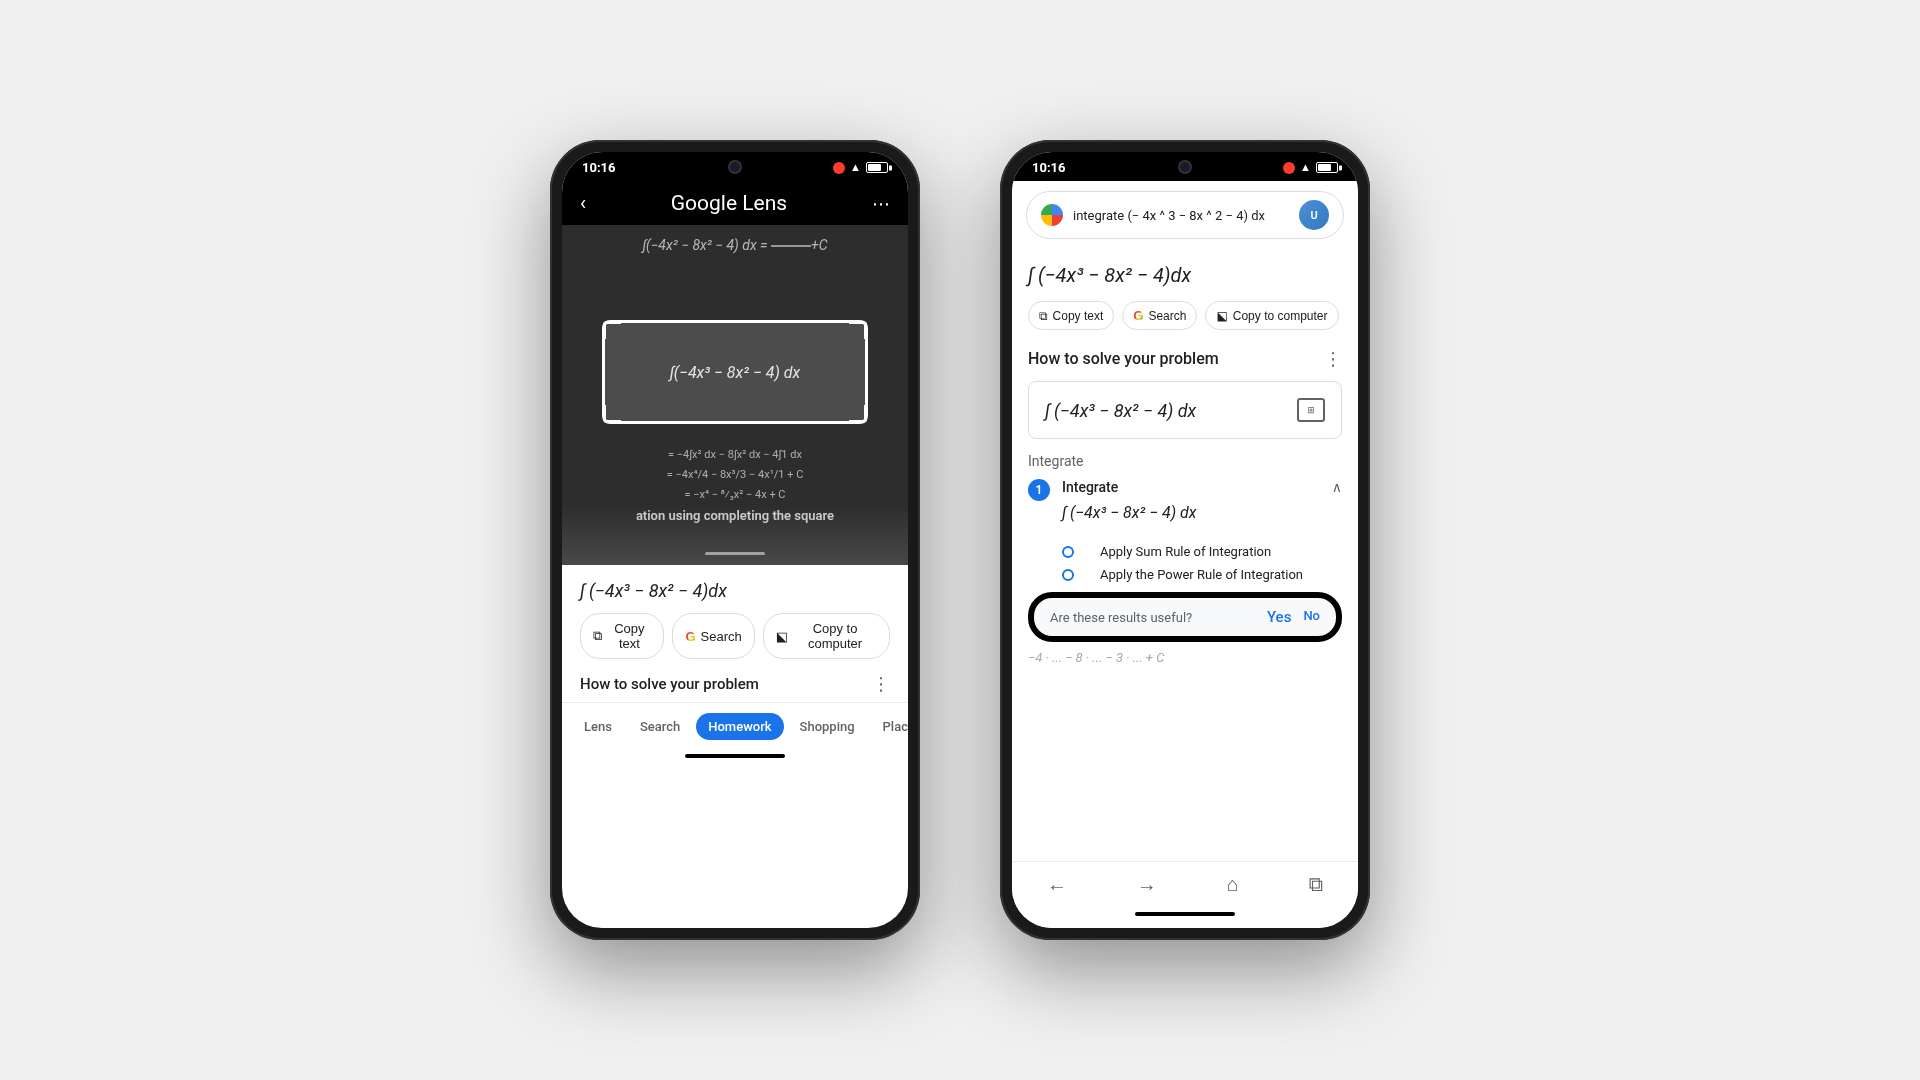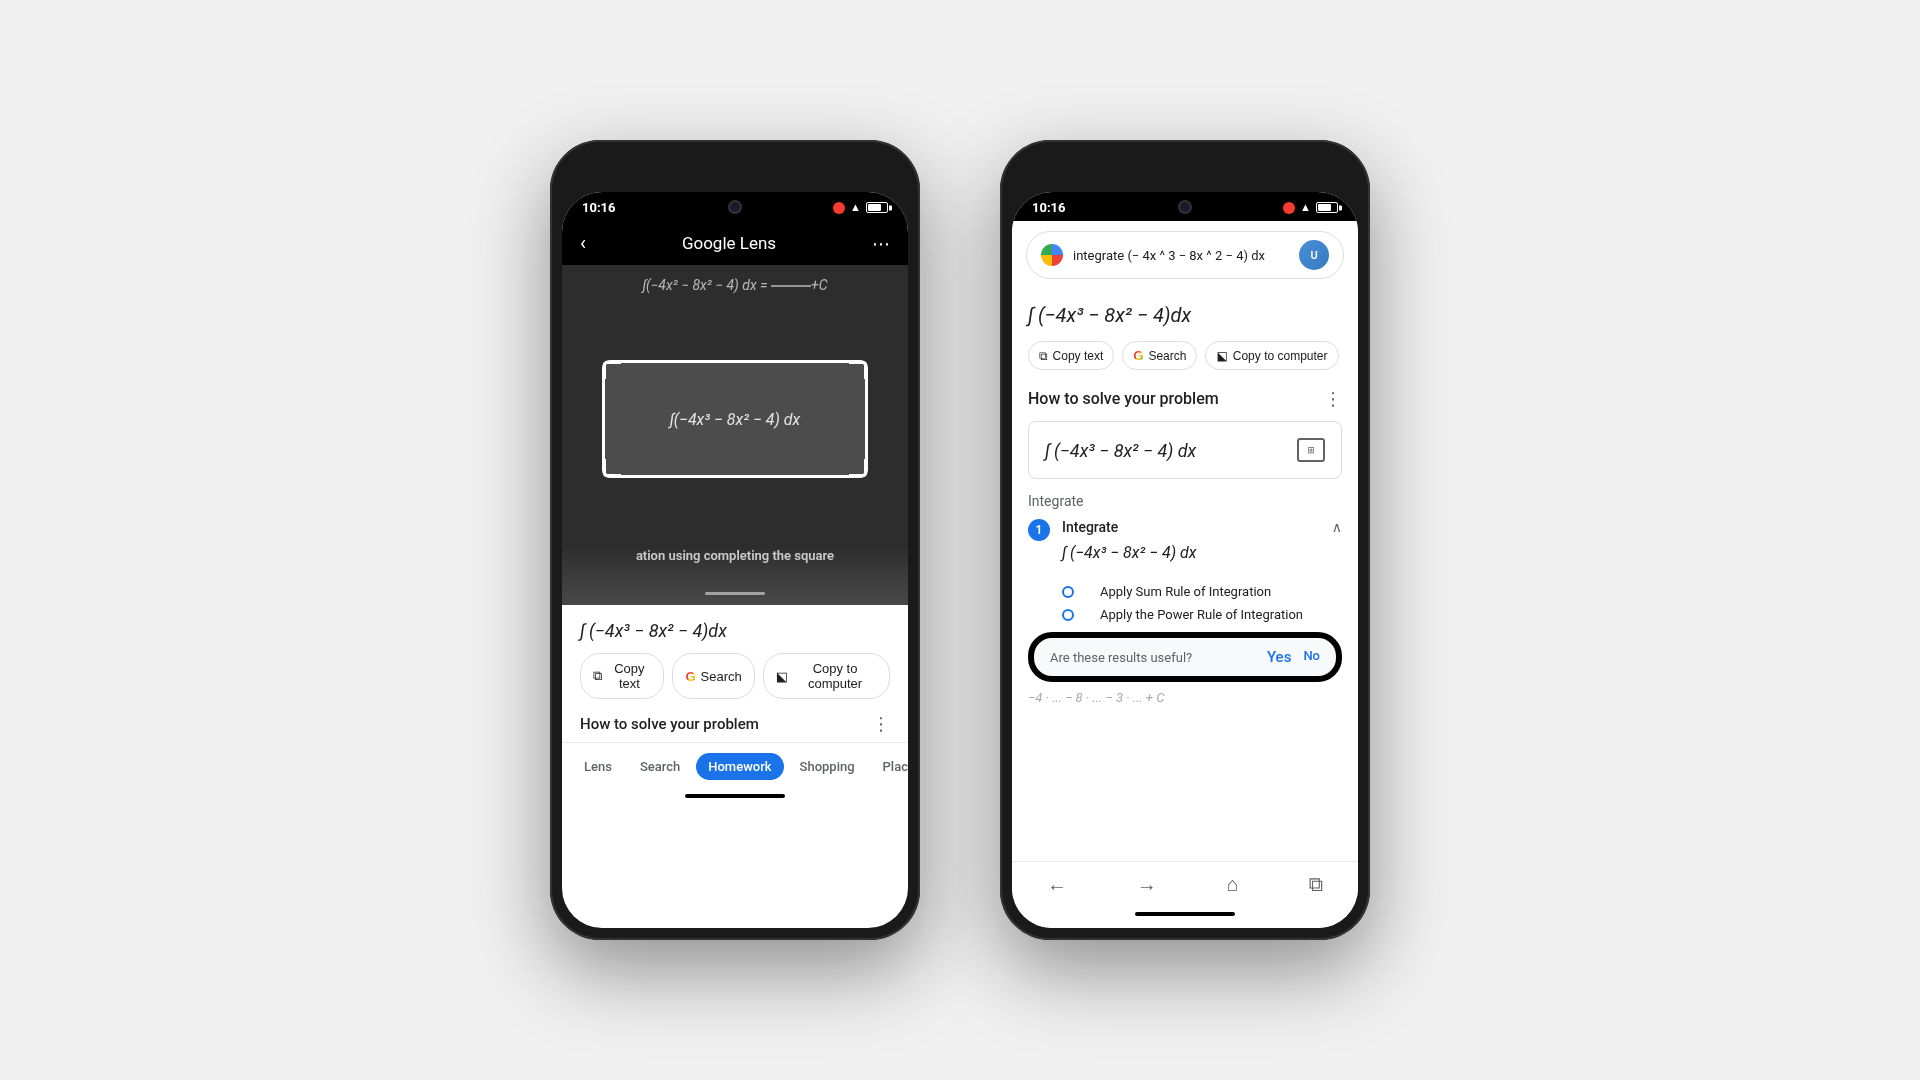--- a/index.html
+++ b/index.html
@@ -26,21 +26,20 @@
       overflow: hidden;
     }
     .phone-screen {
       position: absolute;
       top: 12px; left: 12px; right: 12px; bottom: 12px;
       background: #fff;
       border-radius: 40px;
       overflow: hidden;
       display: flex;
       flex-direction: column;
-      margin-top: 40px;
     }
 
     
     .status-bar {
       background: #000;
       color: #fff;
       display: flex;
       align-items: center;
       justify-content: space-between;
       padding: 8px 20px 6px;
@@ -76,21 +75,21 @@
 
     
     .lens-header {
       background: #000;
       display: flex;
       align-items: center;
       justify-content: space-between;
       padding: 10px 18px;
       flex-shrink: 0;
     }
-    .lens-title { color: #fff; font-size: 17px; font-weight: 400; }
+    .lens-title { color: #fff; font-size: 21px; font-weight: 400; }
     .lens-back { color: #fff; font-size: 20px; cursor: pointer; }
     .lens-more { color: #fff; font-size: 18px; }
 
     
     .camera-view {
       background: #2a2a2a;
       flex: 1;
       position: relative;
       overflow: hidden;
       max-height: 340px;
@@ -113,21 +112,21 @@
       padding: 12px 20px;
       color: rgba(255,255,255,0.7);
       font-size: 13px;
       text-align: center;
     }
 
     
     .selection-box {
       position: absolute;
       top: 95px; left: 40px; right: 40px;
-      height: 118px;
+      height: 104px;
       border: 3px solid #fff;
       border-radius: 8px;
       background: rgba(255,255,255,0.15);
       backdrop-filter: blur(2px);
       display: flex;
       align-items: center;
       justify-content: center;
       text-align: center;
     }
     .selection-corner {
@@ -439,20 +438,25 @@
         </div>
 
         <div class="selection-box">
           <div class="selection-corner tl"></div>
           <div class="selection-corner tr"></div>
           <div class="selection-corner bl"></div>
           <div class="selection-corner br"></div>
           <span class="selected-math">∫(−4x³ − 8x² − 4) dx</span>
         </div>
 
+        <div class="math-lines">
+          <div>= −4∫x² dx − 8∫x² dx − 4∫1 dx</div>
+          <div>= −4x⁴/4 − 8x³/3 − 4x¹/1 + C</div>
+          <div>= −x⁴ − ⁸⁄₃x² − 4x + C</div>
+        </div>
 
         <div style="position:absolute; bottom: 42px; left: 0; right:0; text-align: center; color: rgba(255,255,255,0.8); font-size: 13px; font-weight: 600;">ation using completing the square</div>
 
         <div class="dim-overlay-bottom"></div>
         <div class="scroll-indicator"></div>
       </div>
     </div>
 
     <div class="white-panel">
       <div class="math-display">

